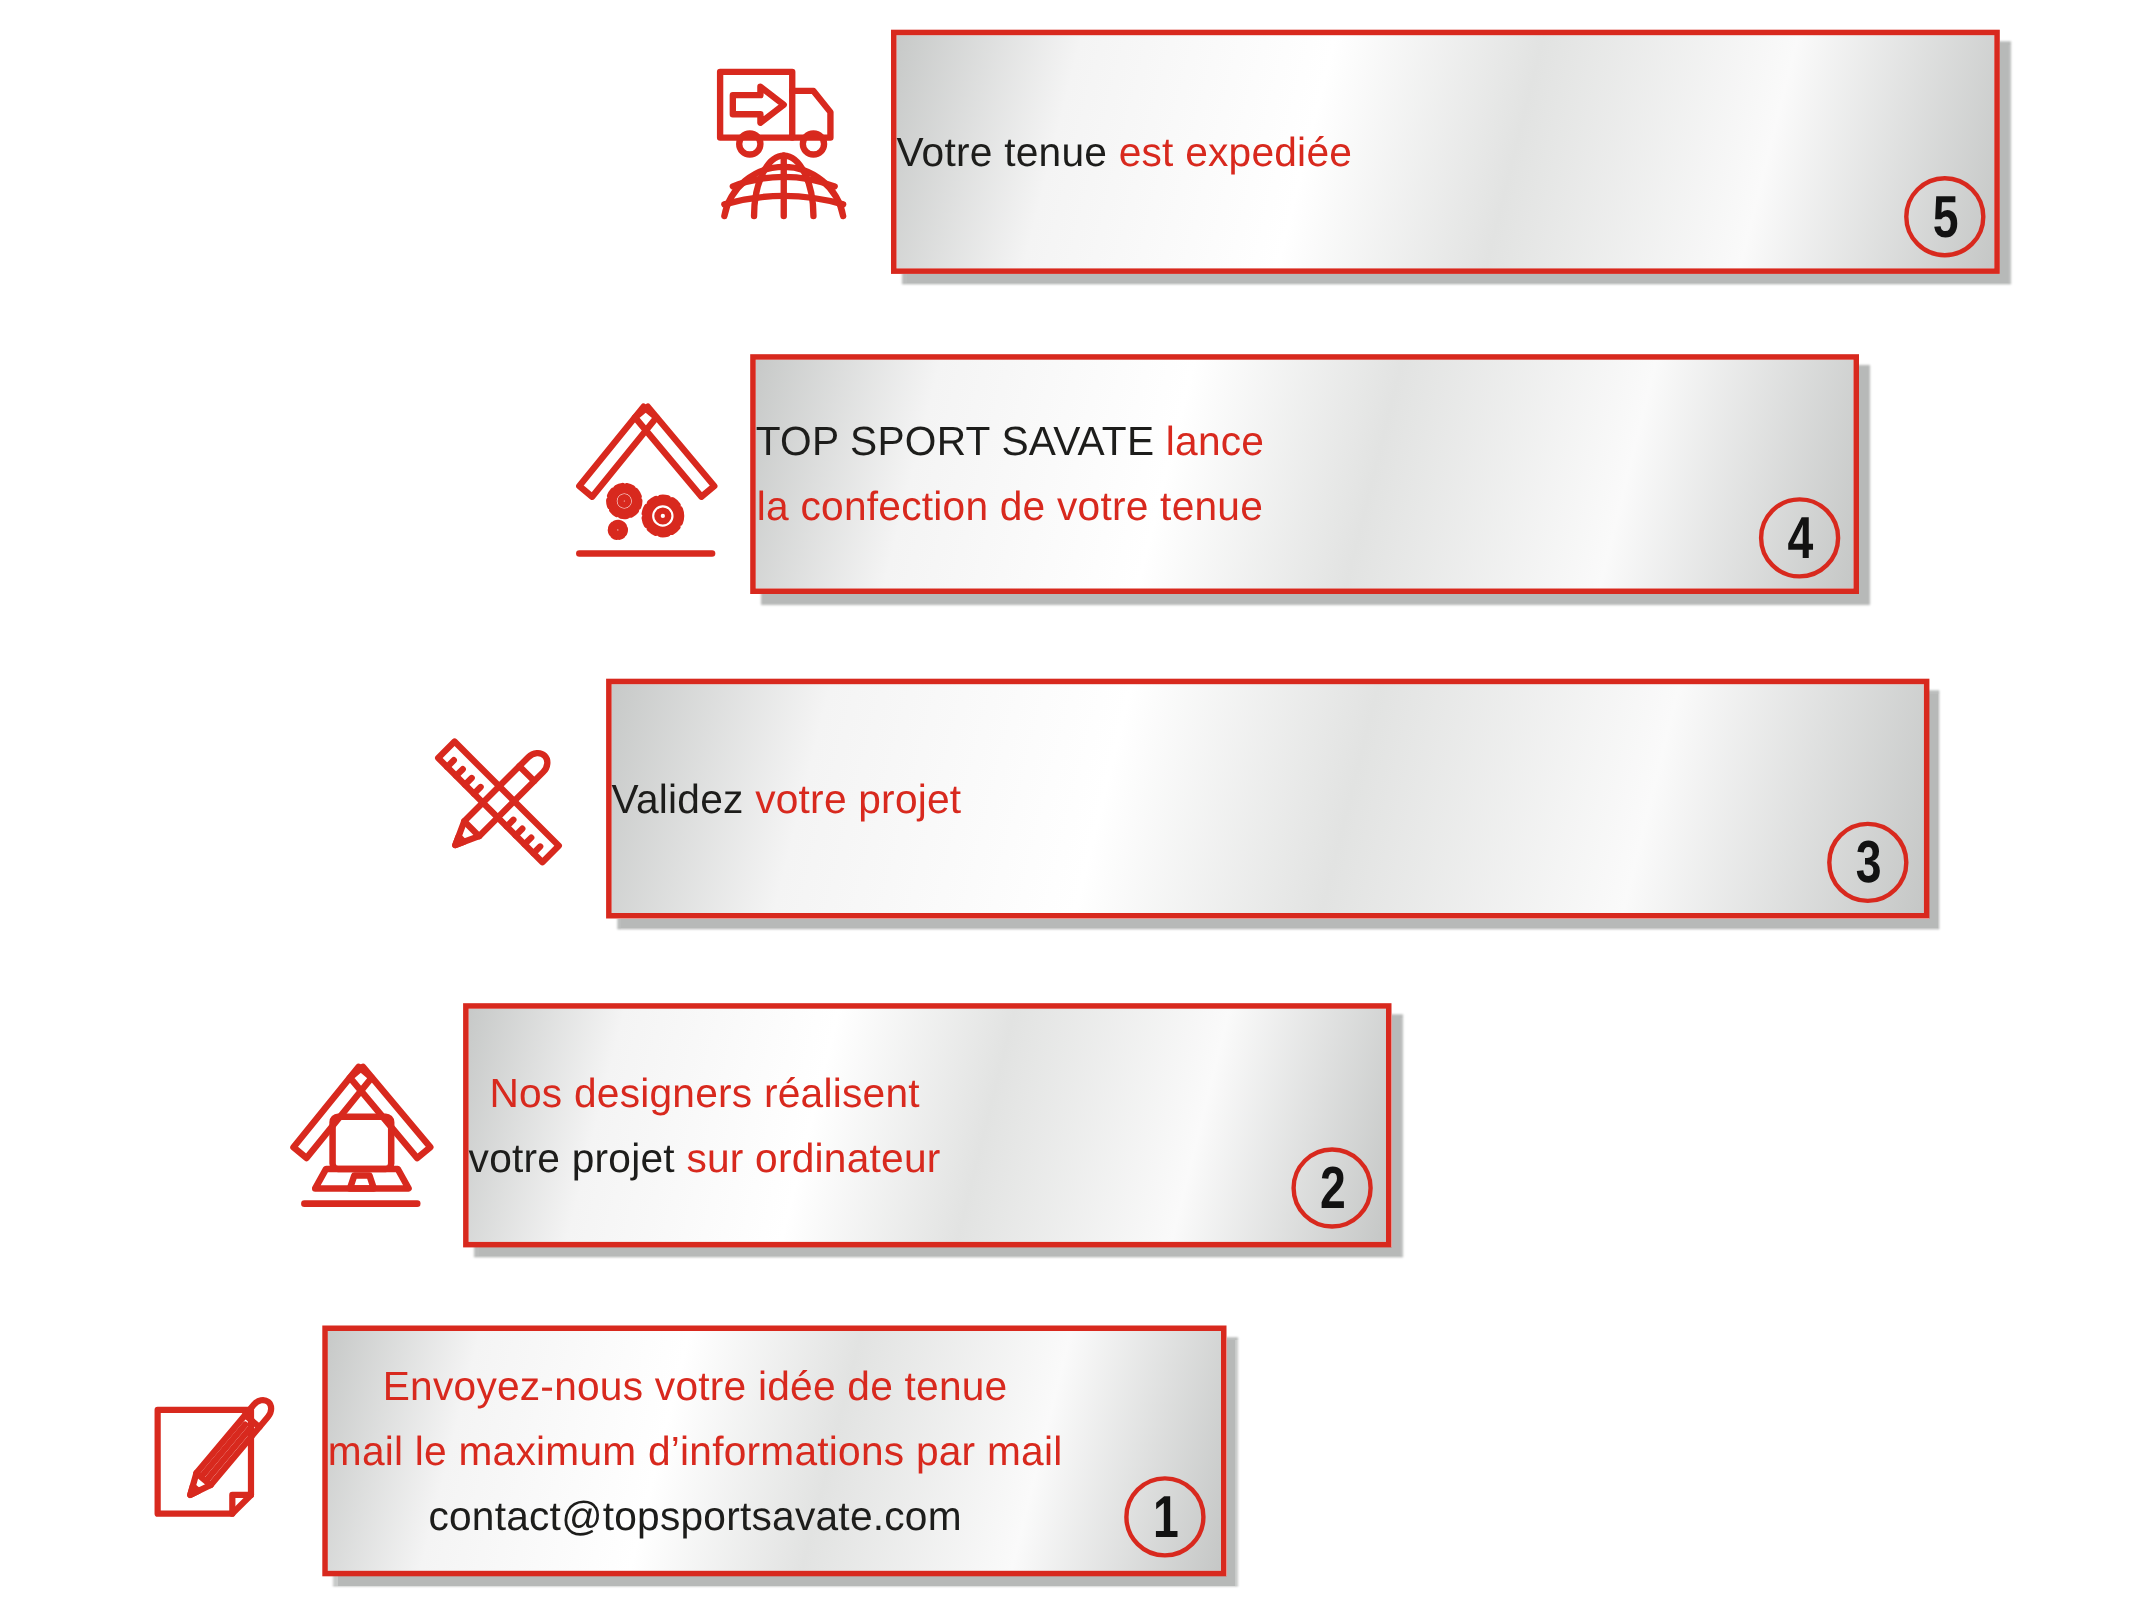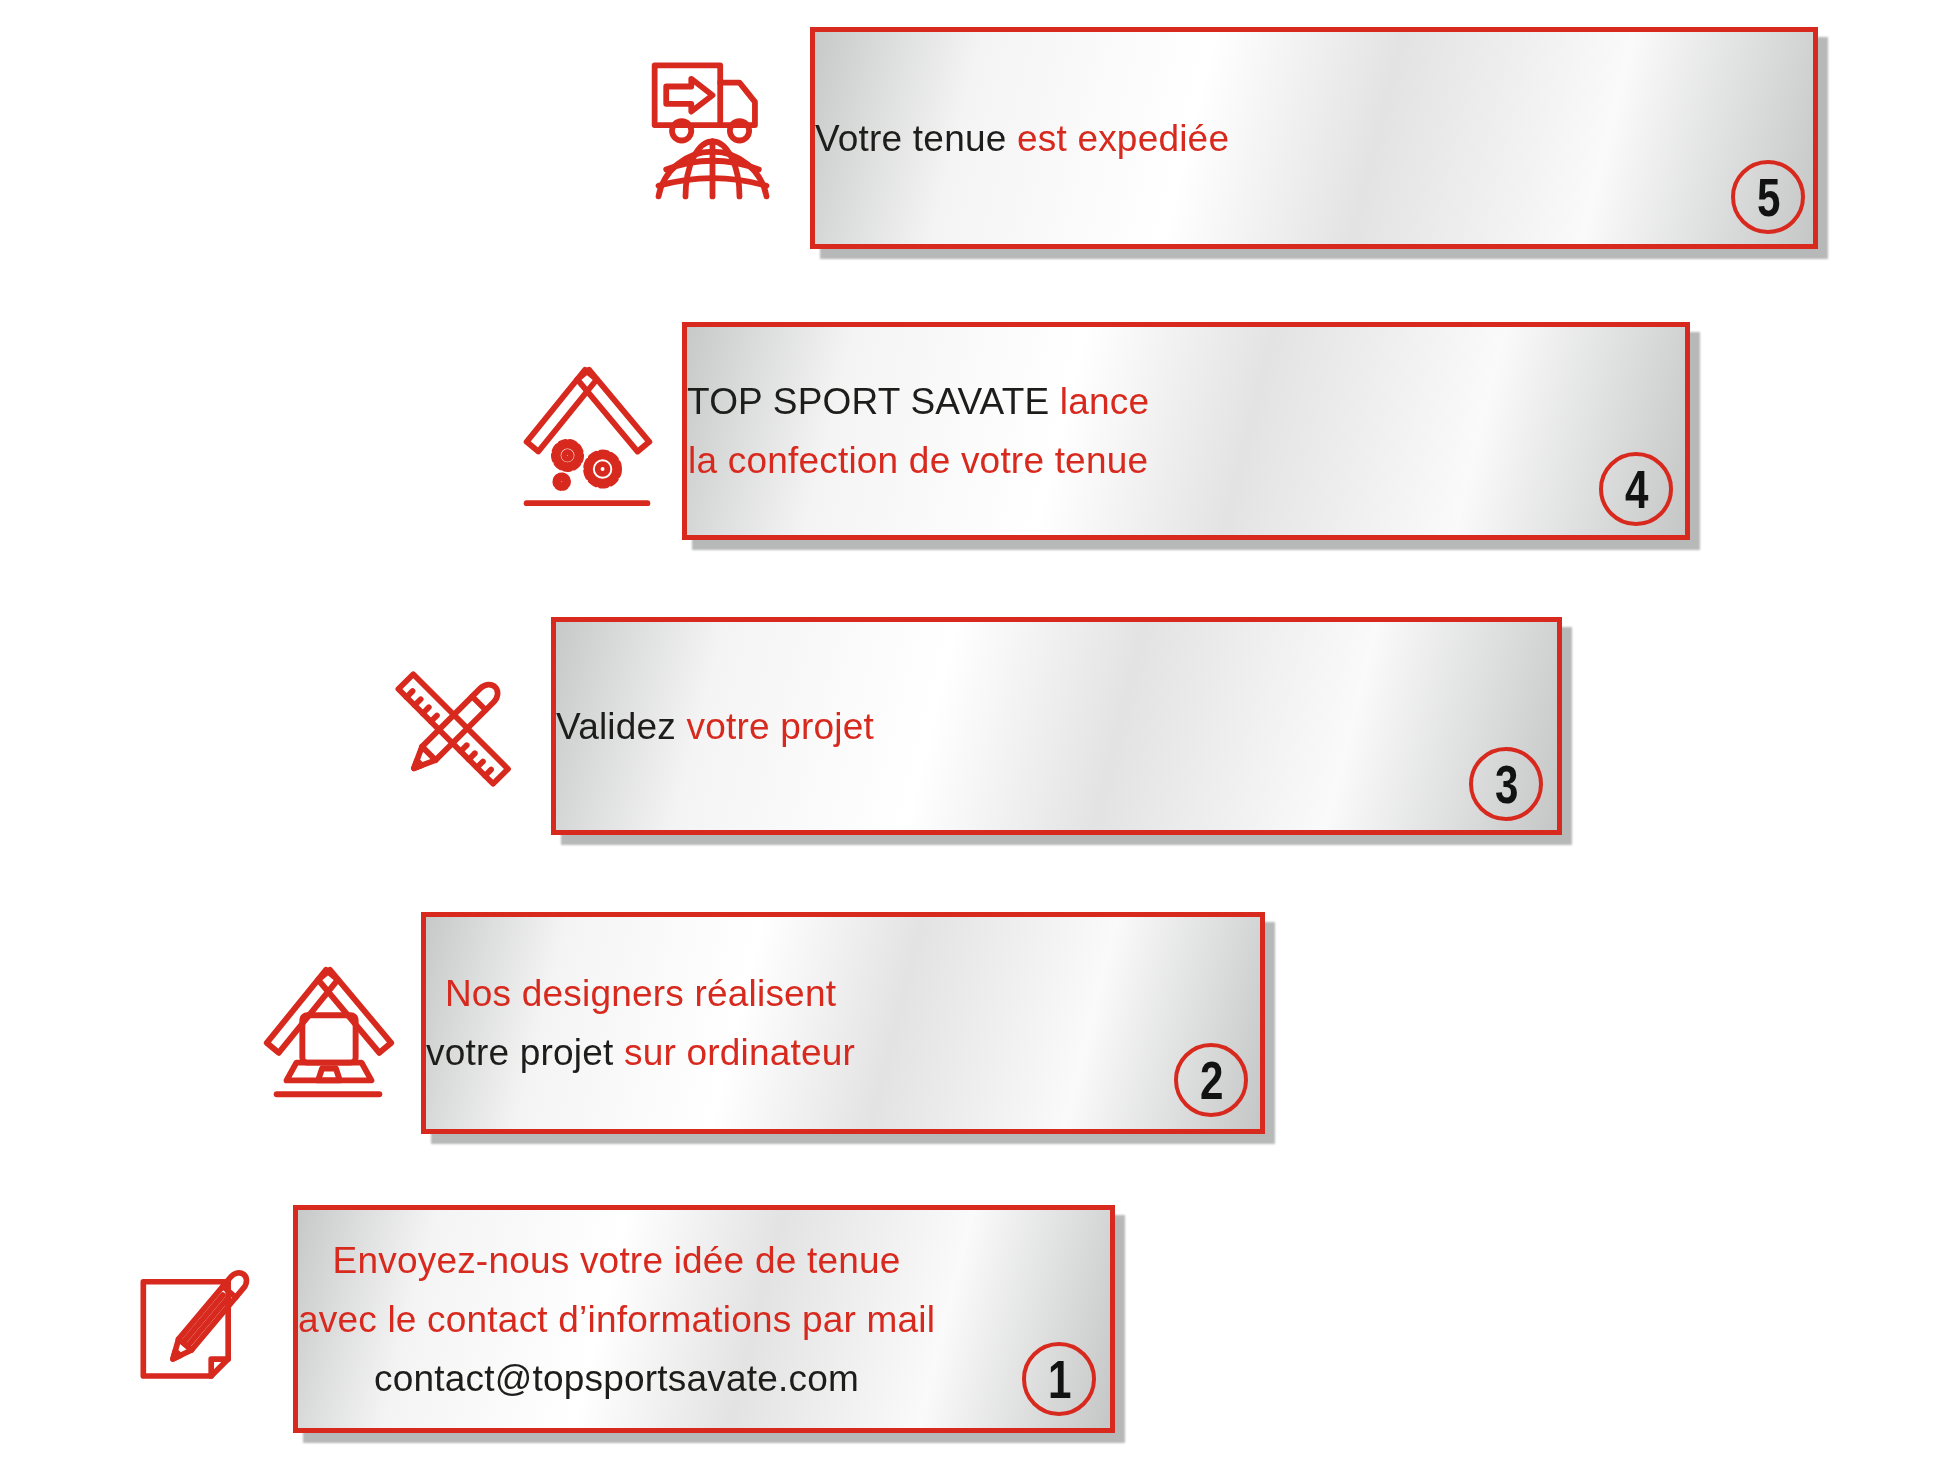--- a/index.html
+++ b/index.html
@@ -49,21 +49,21 @@
   }
   .icon{position:absolute;color:var(--red);}
   .icon svg{width:100%;height:100%;display:block;}
   .icon path,.icon rect,.icon circle,.icon line{
     stroke:currentColor;fill:none;
     stroke-width:6;stroke-linejoin:round;stroke-linecap:round;
   }
   
   .p5{left:810px;top:27px;width:1008px;height:222px;}
   .p4{left:682px;top:322px;width:1008px;height:218px;}
-  .p3{left:551px;top:617px;width:1011px;height:218px;}
+  .p3{left:551px;top:617px;width:1203px;height:218px;}
   .p2{left:421px;top:912px;width:844px;height:222px;}
   .p1{left:293px;top:1205px;width:822px;height:228px;}
   .p5 .lines{padding-right:500px;}
   .p4 .lines{padding-right:450px;}
   .p3 .lines{padding-right:330px;}
   .p2 .lines{padding-right:350px;}
   .p1 .lines{padding-right:310px;}
   .p5 .badge{right:8px;bottom:10px;}
   .p4 .badge{right:12px;bottom:9px;}
   .p3 .badge{right:14px;bottom:9px;}
@@ -218,21 +218,21 @@
           <path d="M-3.5 52 L0 60 L3.5 52 Z" fill="currentColor" stroke-width="2"></path>
         </g>
       </svg>
     </div>
     <div class="panel p1">
       <div class="lines">
         <div class="line">
           <span class="red">Envoyez-nous votre idée de tenue</span>
         </div>
         <div class="line">
-          <span class="red">avec le contact d’informations par mail</span>
+          <span class="red">mail le maximum d’informations par mail</span>
         </div>
         <div class="line">
           <span class="black">contact@topsportsavate.com</span>
         </div>
       </div>
       <div class="badge">
         <span>1</span>
       </div>
     </div>
   </section>

